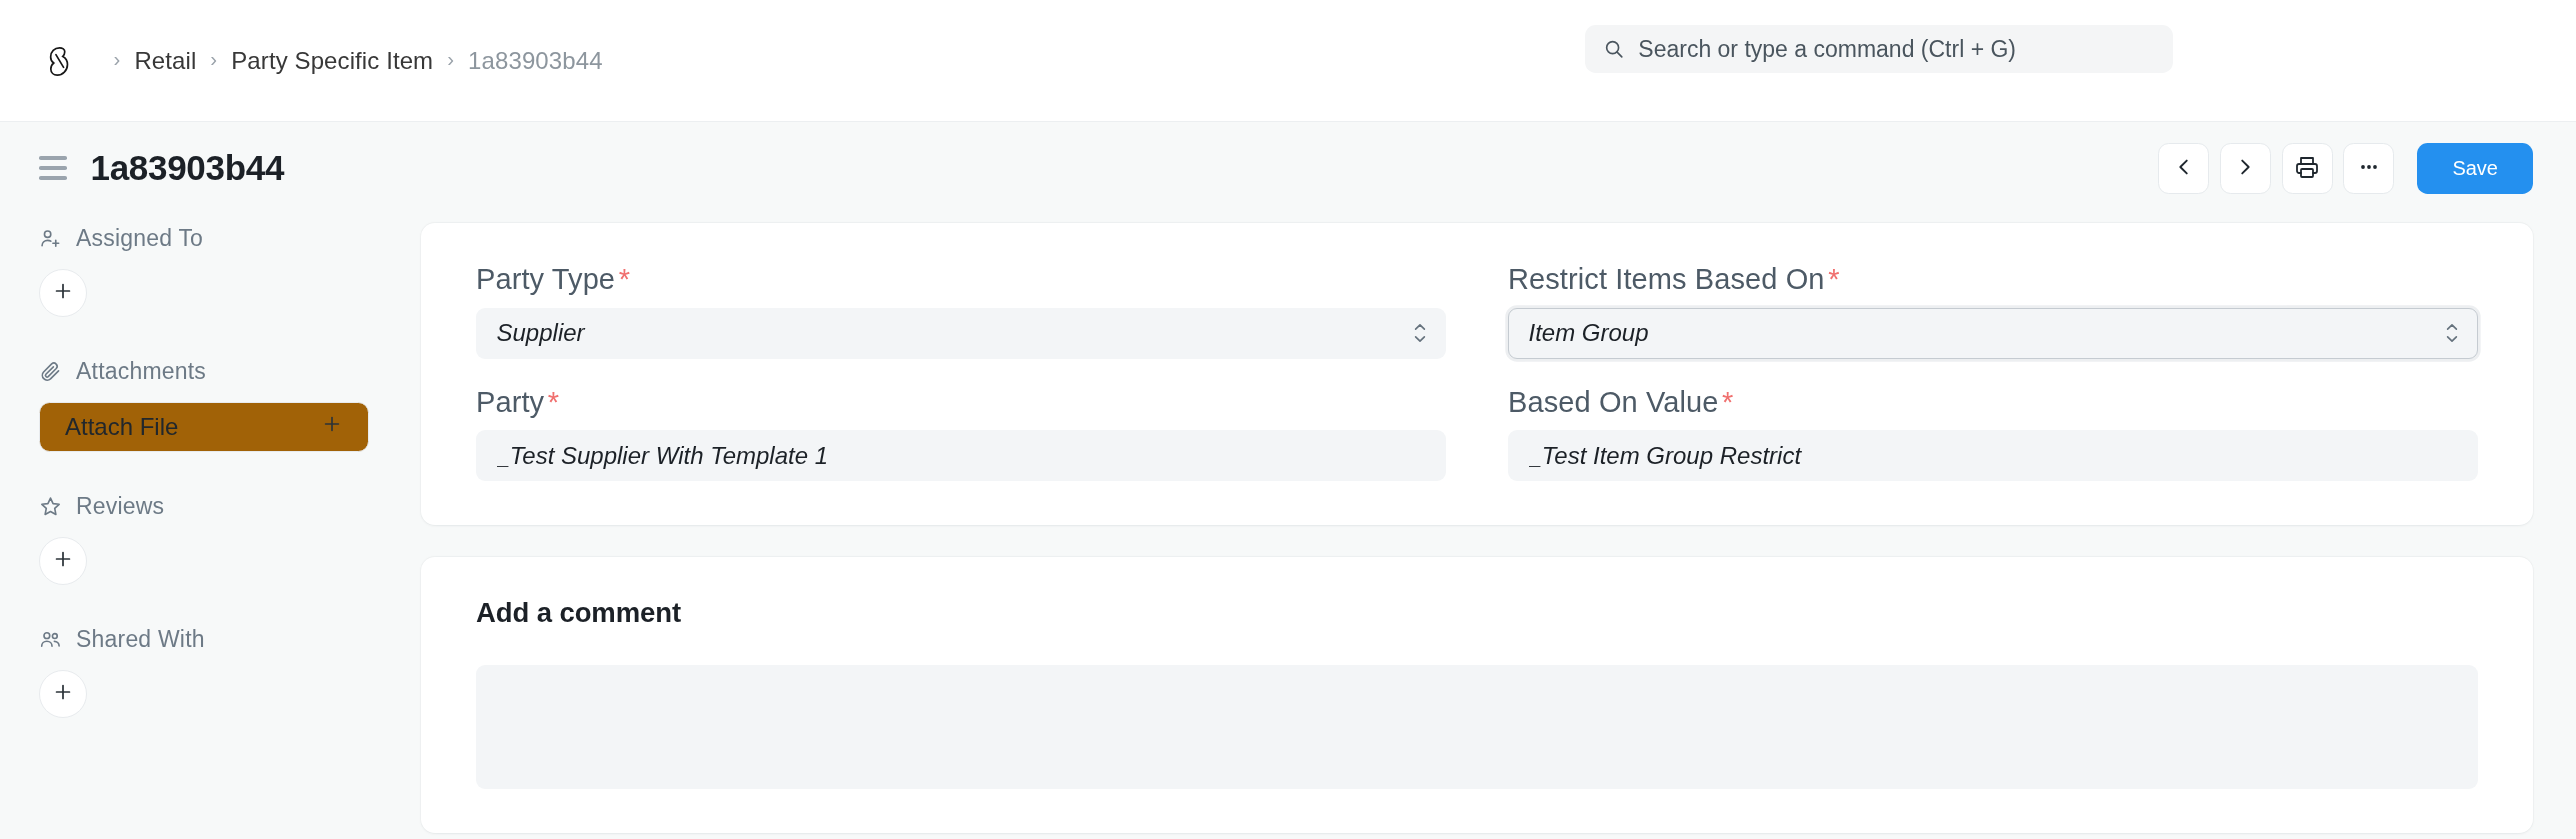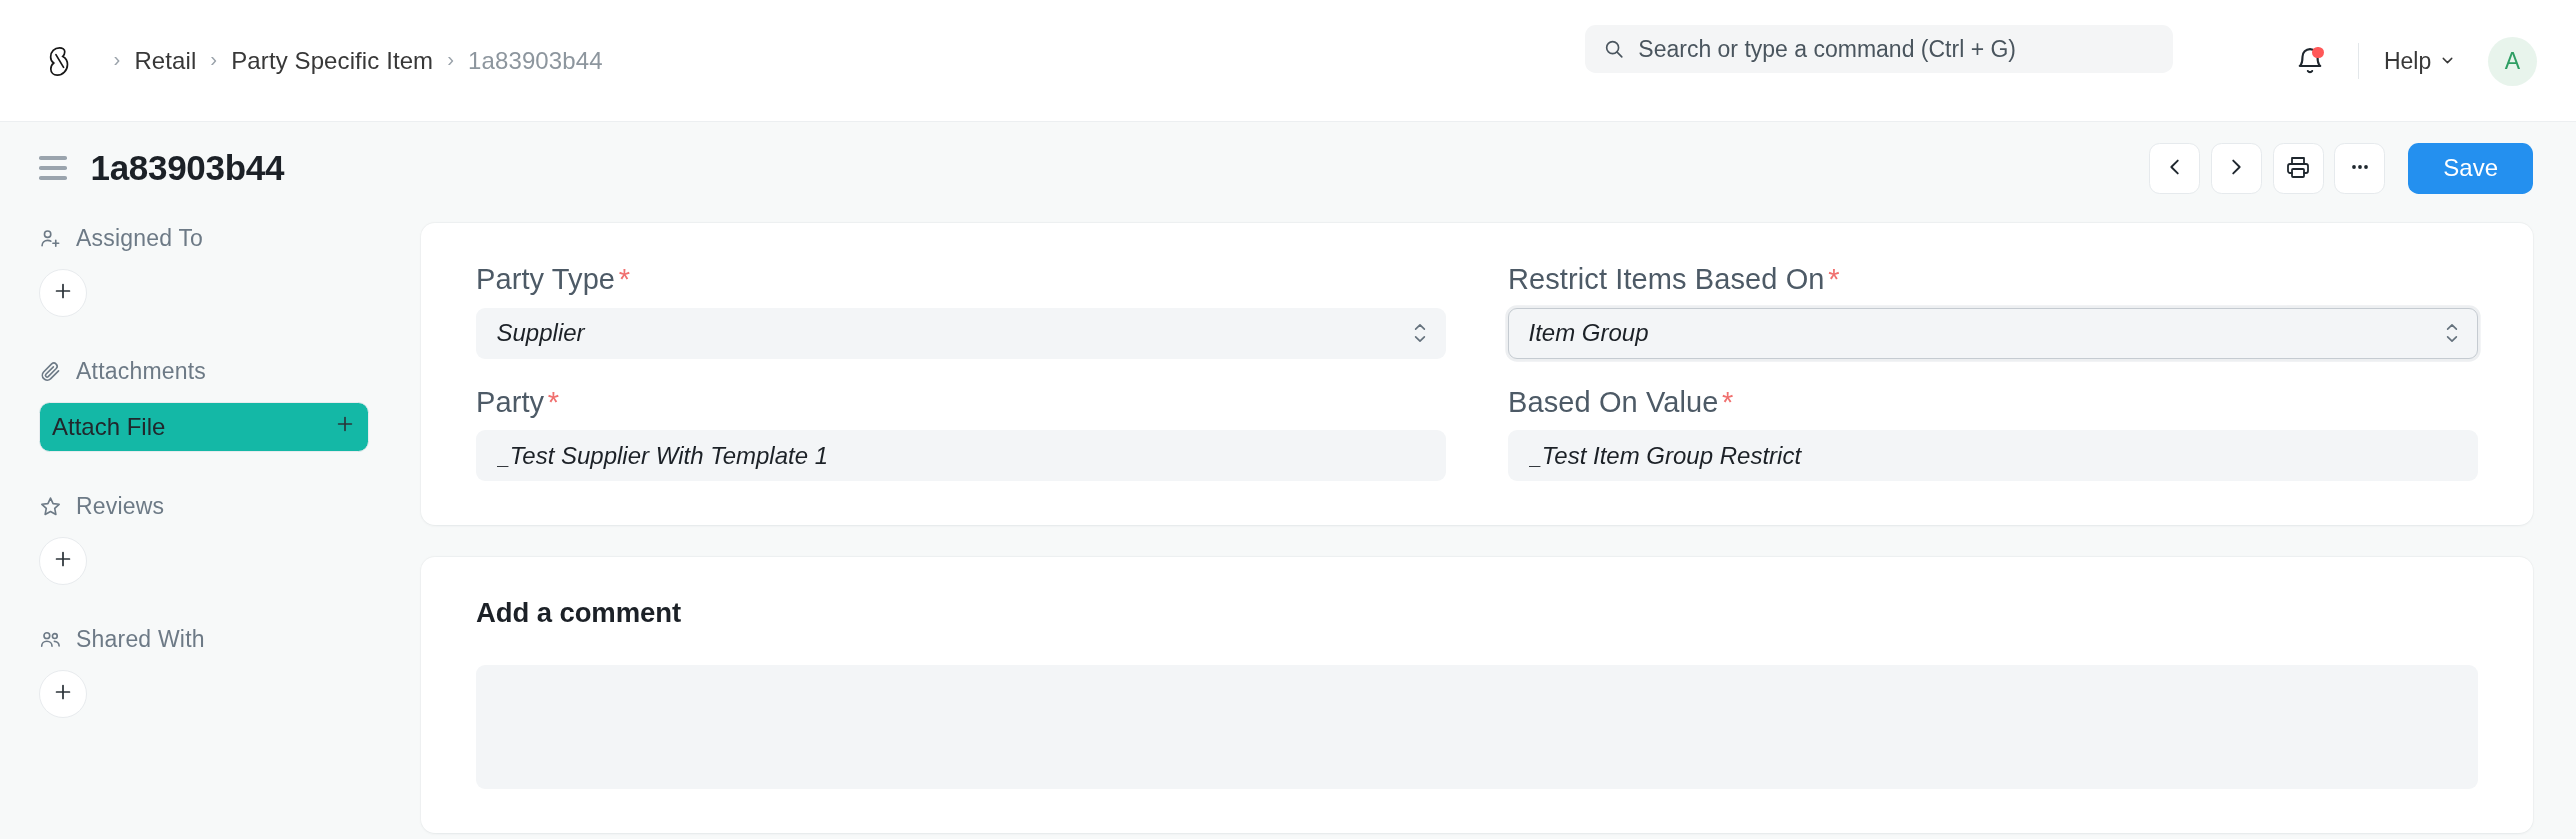--- a/index.html
+++ b/index.html
@@ -218,21 +218,21 @@
     cursor: pointer;
   }
 
   .save-btn {
     height: 51px;
     min-width: 109px;
     border-radius: 10.7px;
     background: #2490ef;
     color: #ffffff;
     border: none;
-    font-size: 24px;
+    font-size: 20px;
     font-family: inherit;
     display: flex;
     align-items: center;
     justify-content: center;
     cursor: pointer;
     margin-left: 12.4px;
     padding: 0 35px;
   }
 
   
@@ -271,27 +271,27 @@
     display: flex;
     align-items: center;
     justify-content: center;
     cursor: pointer;
     color: #2b3339;
   }
 
   .attach-file-btn {
     width: 330px;
     height: 50px;
-    background: #14b8a6;
+    background: #a16207;
     border: 0.9px solid #e8ebee;
     border-radius: 10.7px;
     display: flex;
     align-items: center;
     justify-content: space-between;
-    padding: 0 12px;
+    padding: 0 25px;
     font-size: 24px;
     color: #21272c;
     cursor: pointer;
   }
 
   
   .main {
     flex: 1 1 auto;
     min-width: 0;
     padding-top: 9px;
@@ -404,44 +404,20 @@
       <span class="s-icon">
         <svg width="22" height="22" viewBox="0 0 24 24" fill="none" stroke="#4a555e" stroke-width="1.8" stroke-linecap="round">
           <circle cx="10.5" cy="10.5" r="6.5"></circle>
           <line x1="15.4" y1="15.4" x2="20.5" y2="20.5"></line>
         </svg>
       </span>
       <span class="search-placeholder">Search or type a command (Ctrl + G)</span>
     </div>
   </div>
 
-  <div class="nav-right">
-    <div class="bell-wrap">
-      <svg width="30" height="30" viewBox="0 0 24 24" fill="none" stroke="#1f272e" stroke-width="1.7" stroke-linecap="round" stroke-linejoin="round">
-        <path d="M18 8.5a6 6 0 1 0-12 0c0 6-2.2 7.5-2.2 7.5h16.4S18 14.5 18 8.5z"></path>
-        <path d="M13.7 20a2 2 0 0 1-3.4 0"></path>
-      </svg>
-      <span class="bell-dot"></span>
-    </div>
-
-    <div class="nav-divider"></div>
-
-    <div class="help-btn">
-      <span>Help</span>
-      <span>
-        <svg width="17" height="17" viewBox="0 0 24 24" fill="none" stroke="#383838" stroke-width="2" stroke-linecap="round" stroke-linejoin="round">
-          <polyline points="6 9 12 15 18 9"></polyline>
-        </svg>
-      </span>
-    </div>
-
-    <div class="avatar">
-      <span>A</span>
-    </div>
-  </div>
 </div>
 
 <div class="page-head">
   <div class="head-left">
     <div class="menu-toggle">
       <span></span>
         <span></span>
         <span></span>
     </div>
     <h1 class="page-title">1a83903b44</h1>

